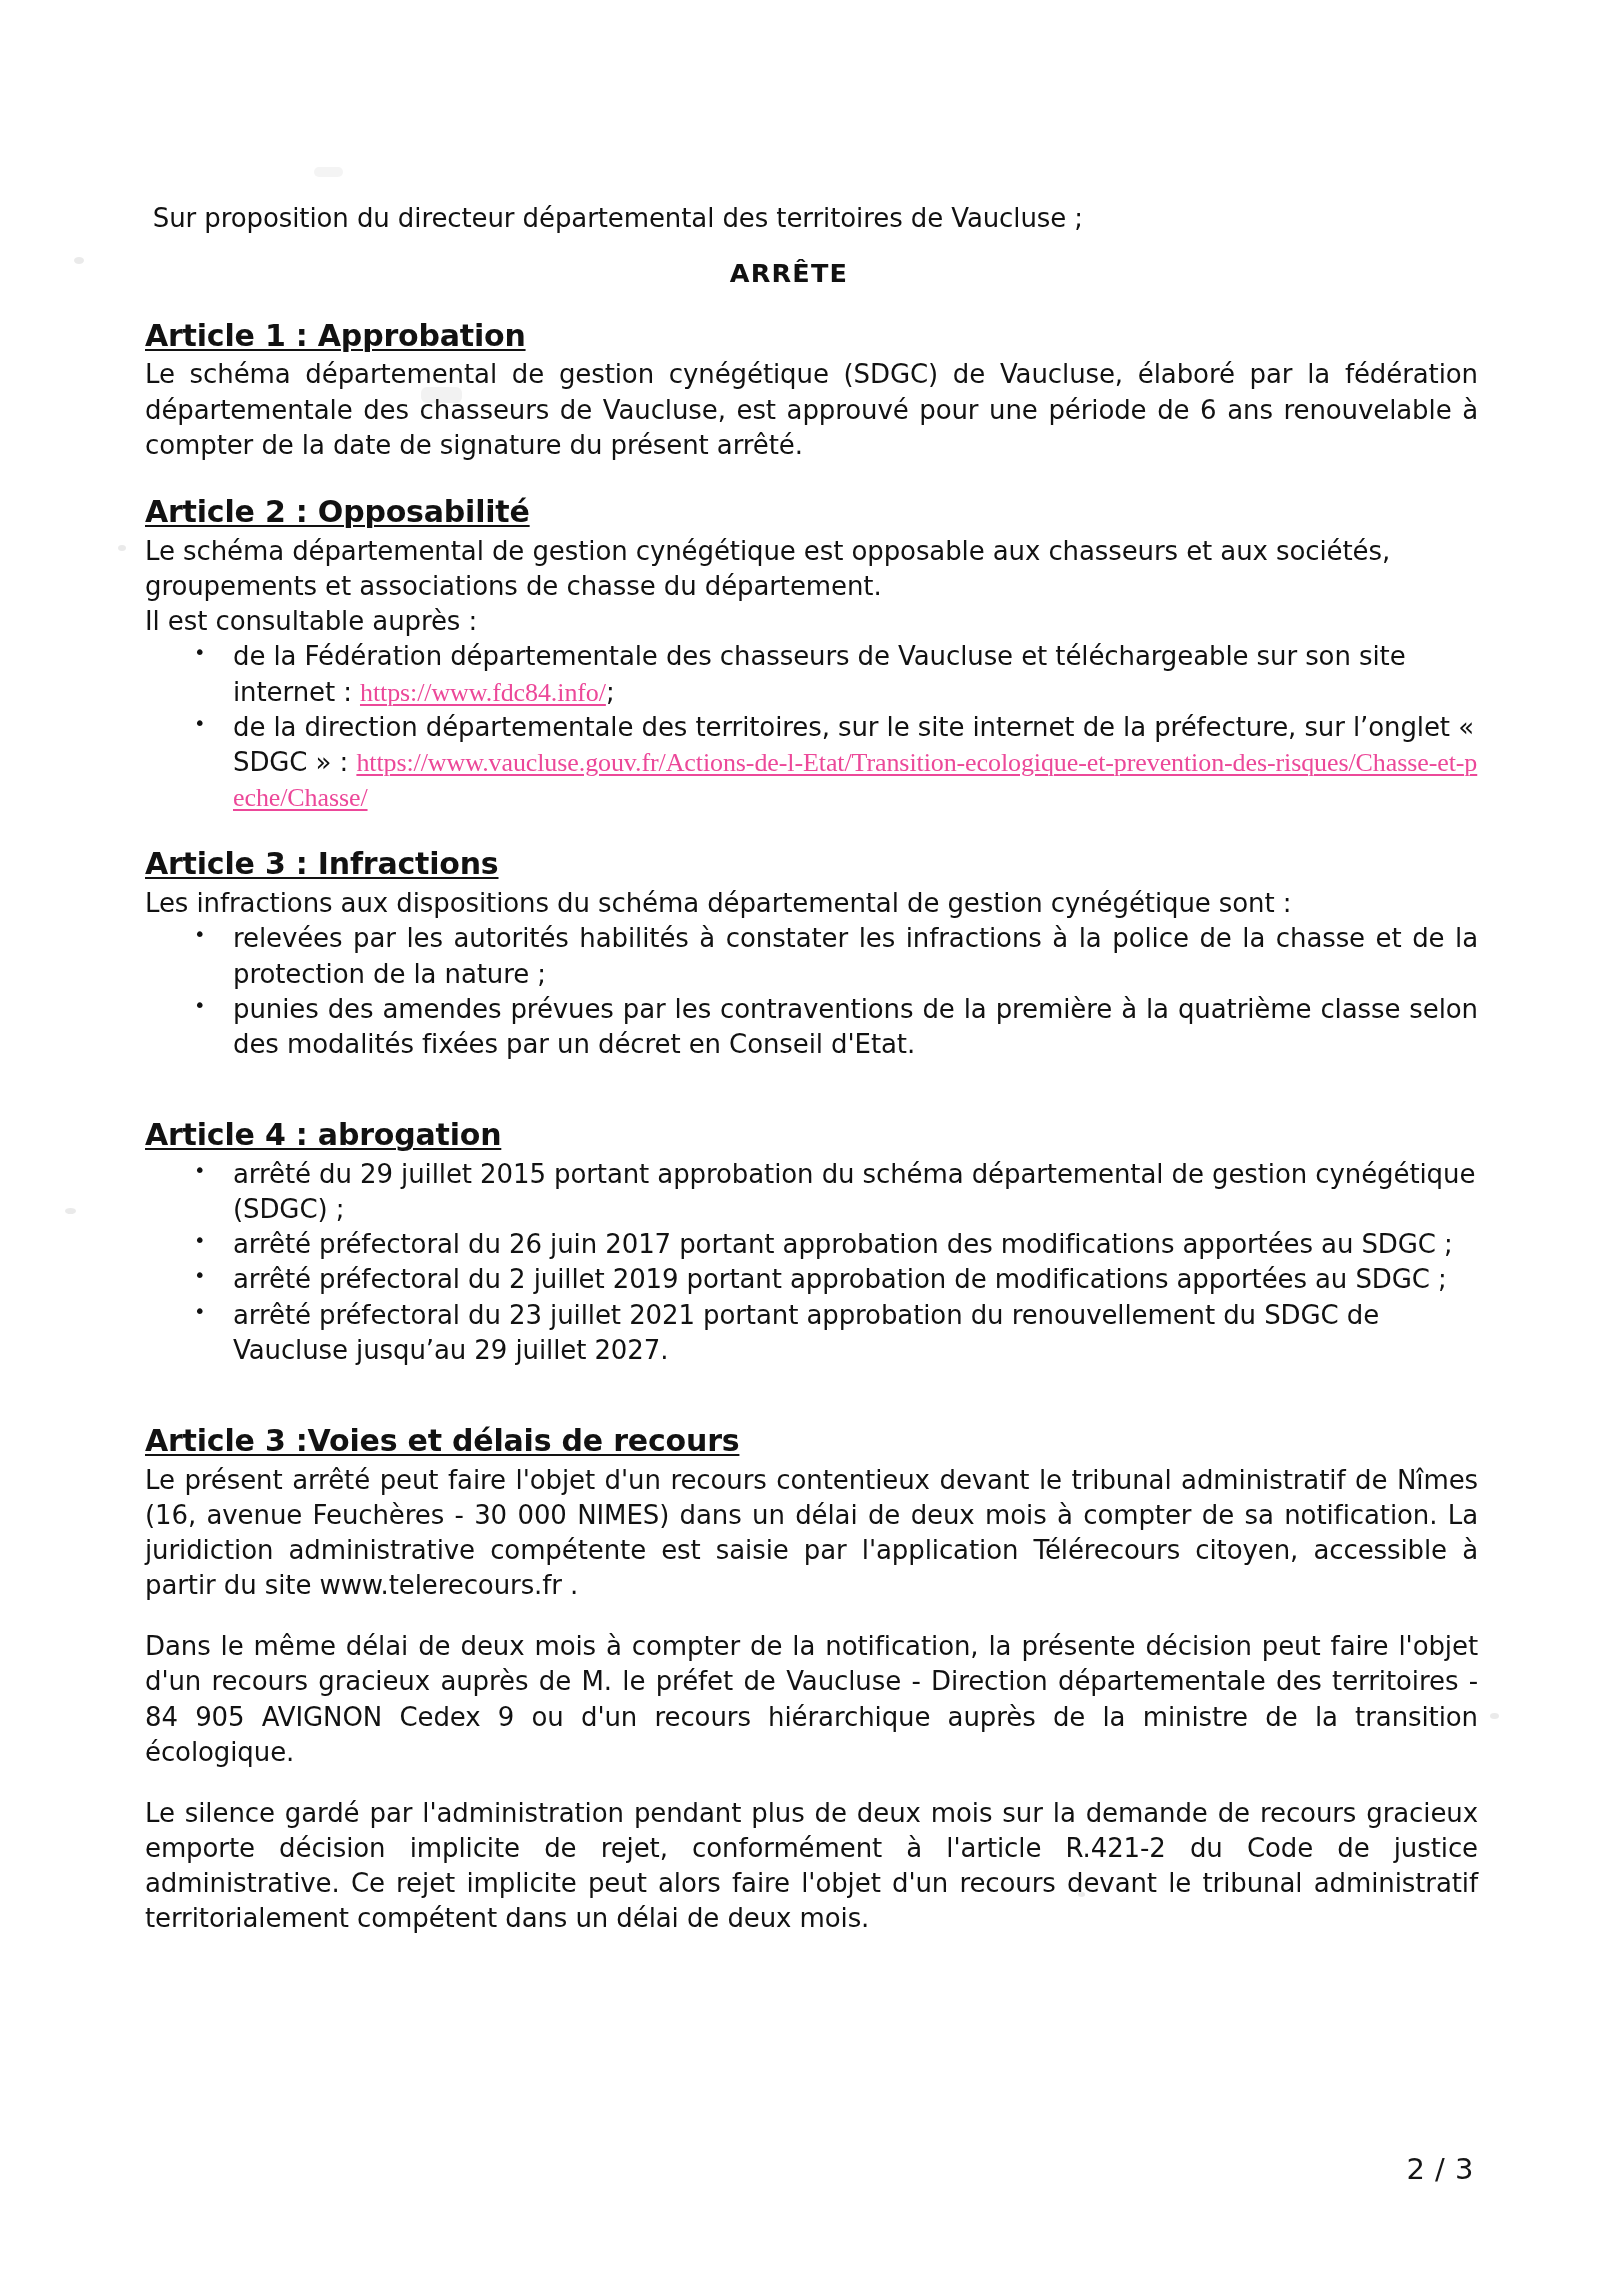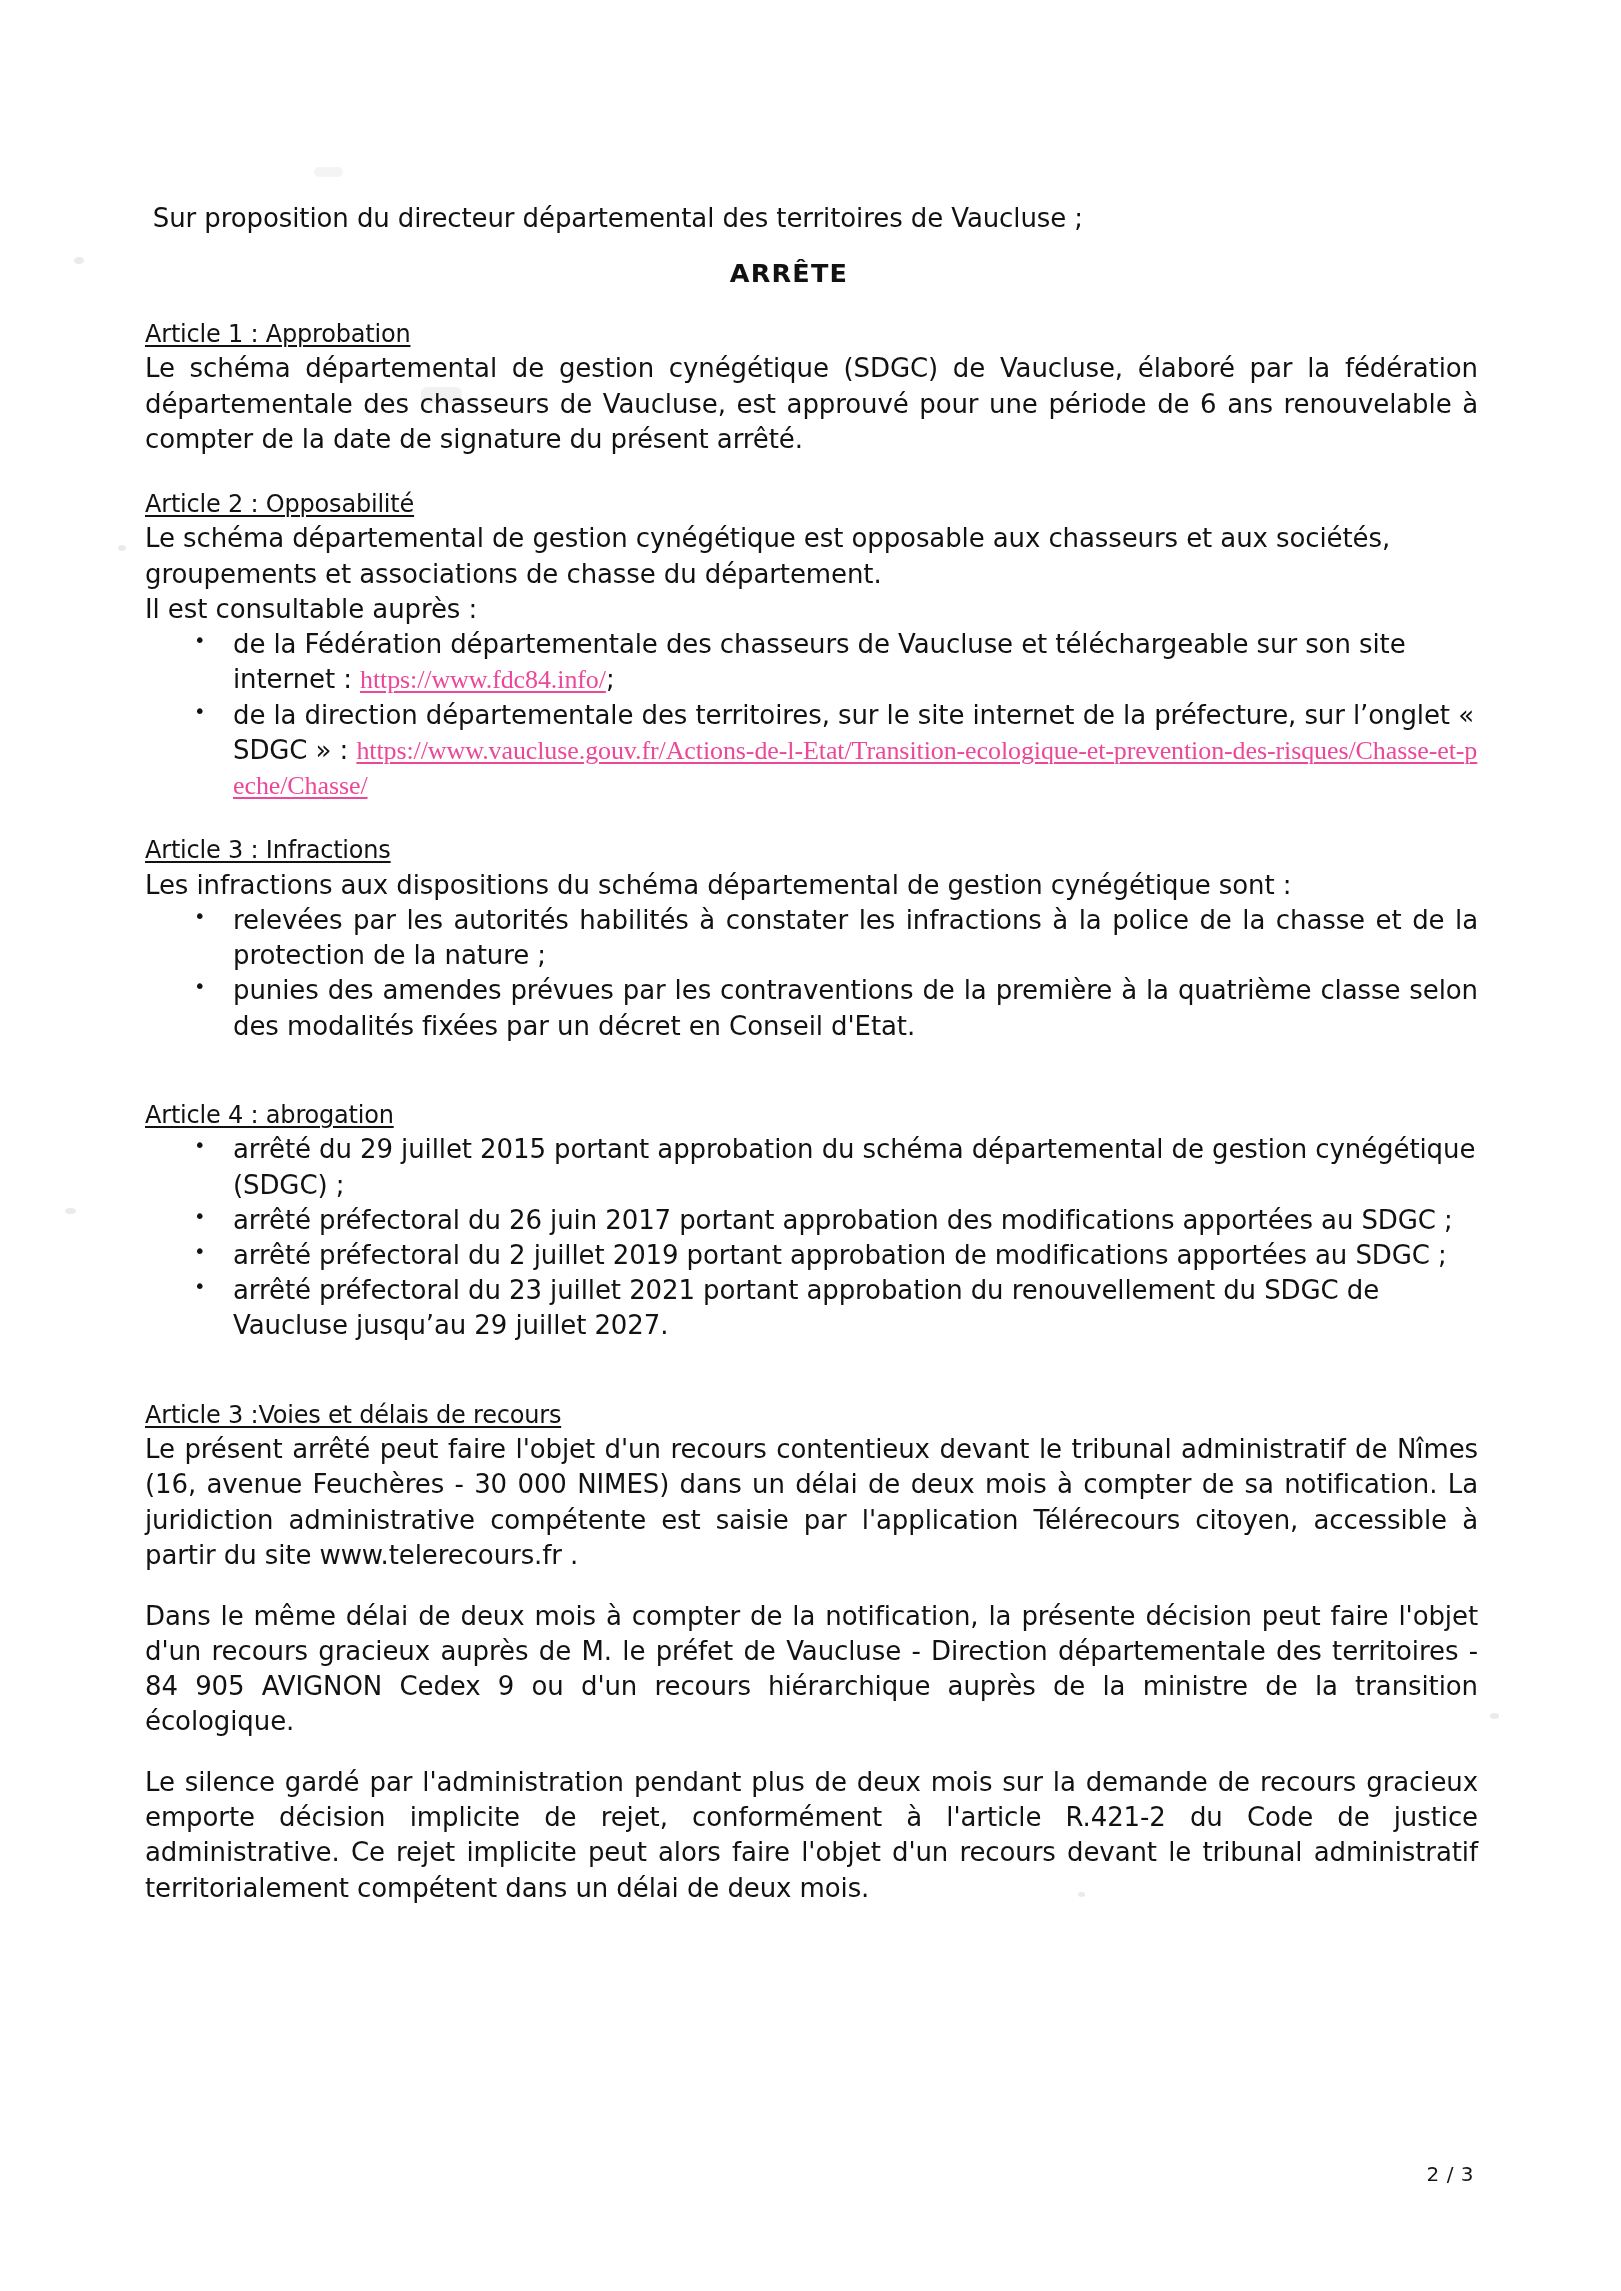--- a/index.html
+++ b/index.html
@@ -41,22 +41,22 @@
   }
   .arrete {
     text-align: center;
     font-weight: bold;
     letter-spacing: 1.2px;
     margin-bottom: 25px;
     margin-left: -45px;
     font-size: 25.5px;
   }
   h2.art-head {
-    font-size: 24px;
-    font-weight: normal;
+    font-size: 30px;
+    font-weight: bold;
     margin: 0 0 1px 0;
     padding: 0;
     display: inline-block;
     text-decoration: underline;
     text-underline-offset: 2.9px;
     text-decoration-thickness: 2.3px;
     letter-spacing: -0.2px;
   }
   .section { margin-bottom: 0; }
   .section + .section { margin-top: 29px; }
@@ -89,21 +89,21 @@
     text-decoration-thickness: 1.6px;
     word-break: break-all;
     font-family: Liberation Serif, serif;
   }
   .para + .para { margin-top: 25.5px; }
 
   .footer {
     position: absolute;
     right: 147px;
     bottom: 106px;
-    font-size: 20px;
+    font-size: 29px;
     color: #161616;
     letter-spacing: 0.5px;
   }
 </style>
 </head>
 <body>
 
 <div class="page">
 
   <div class="speck" style="left:74px;  top:257px;  width:9.8px; height:6.9px;"></div>

